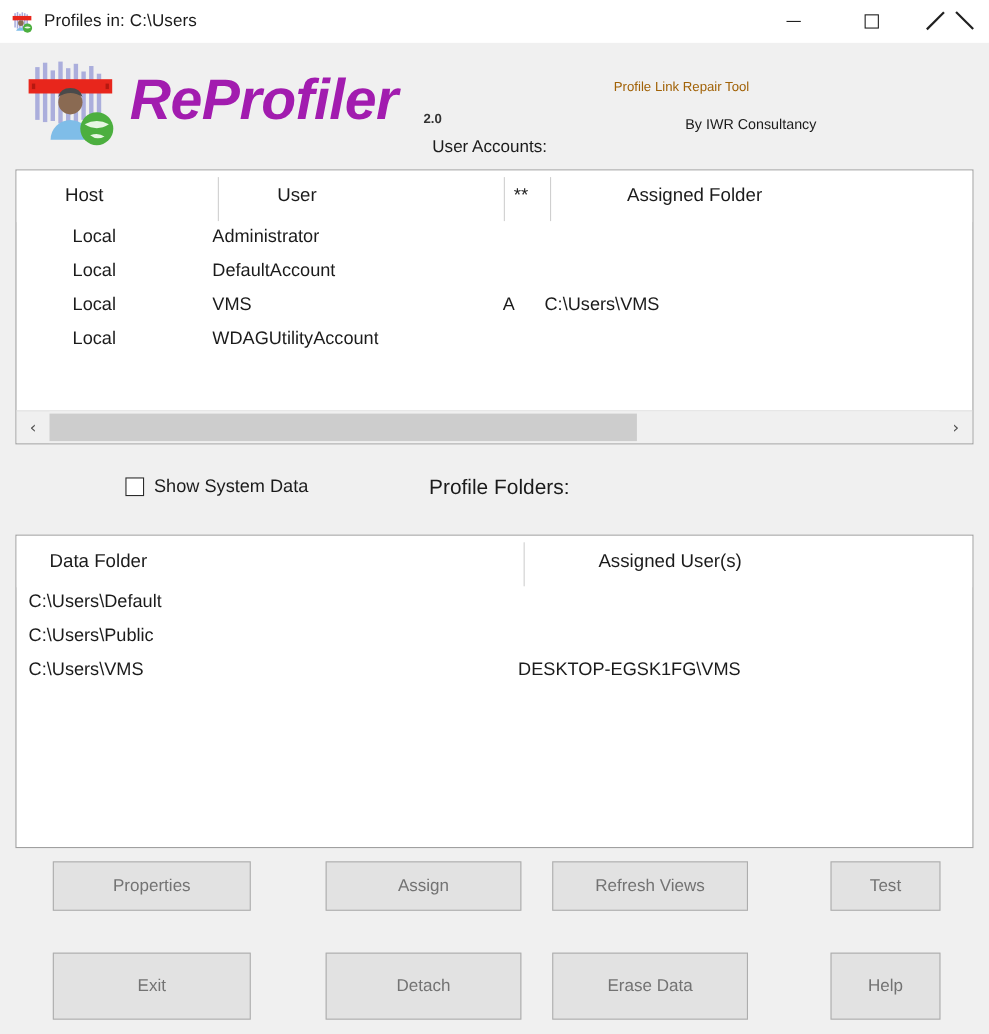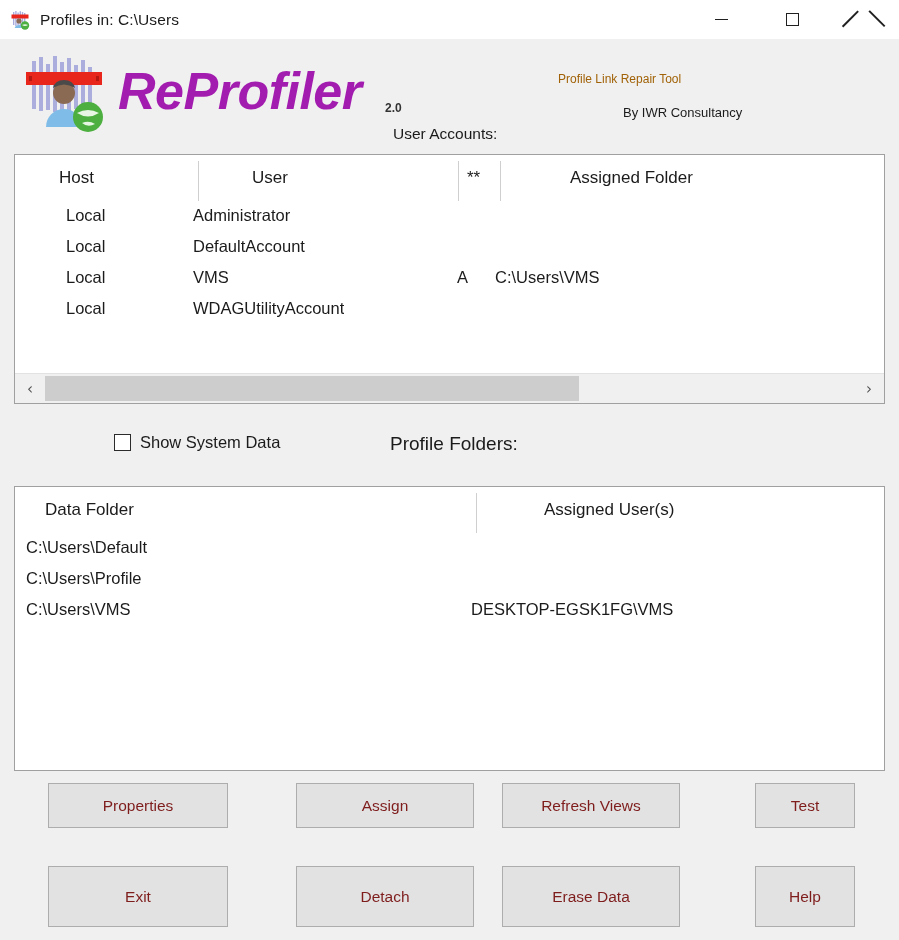--- a/index.html
+++ b/index.html
@@ -308,21 +308,21 @@
     white-space: nowrap;
   }
 
   
   .btn {
     position: absolute;
     background: #e2e2e2;
     border: 1px solid #adadad;
     font-family: "Liberation Sans", sans-serif;
     font-size: 15.5px;
-    color: #7f1d1d;
+    color: #737373;
     display: flex;
     align-items: center;
     justify-content: center;
     cursor: default;
     padding: 0;
   }
 
   .btn-r1 { top: 744px; height: 45px; }
   .btn-r2 { top: 827px; height: 61px; }
 
@@ -465,21 +465,21 @@
       <div class="lb-divider" style="left:461px;"></div>
       <div class="lb-header-cell" style="left:529px;">Assigned User(s)</div>
     </div>
 
     <div class="lb-rows">
       <div class="lb-row">
         <div class="cell f-folder">C:\Users\Default</div>
         <div class="cell f-users"></div>
       </div>
       <div class="lb-row">
-        <div class="cell f-folder">C:\Users\Profile</div>
+        <div class="cell f-folder">C:\Users\Public</div>
         <div class="cell f-users"></div>
       </div>
       <div class="lb-row">
         <div class="cell f-folder">C:\Users\VMS</div>
         <div class="cell f-users">DESKTOP-EGSK1FG\VMS</div>
       </div>
     </div>
   </div>
 
   <button class="btn btn-r1 col-1">Properties</button>

